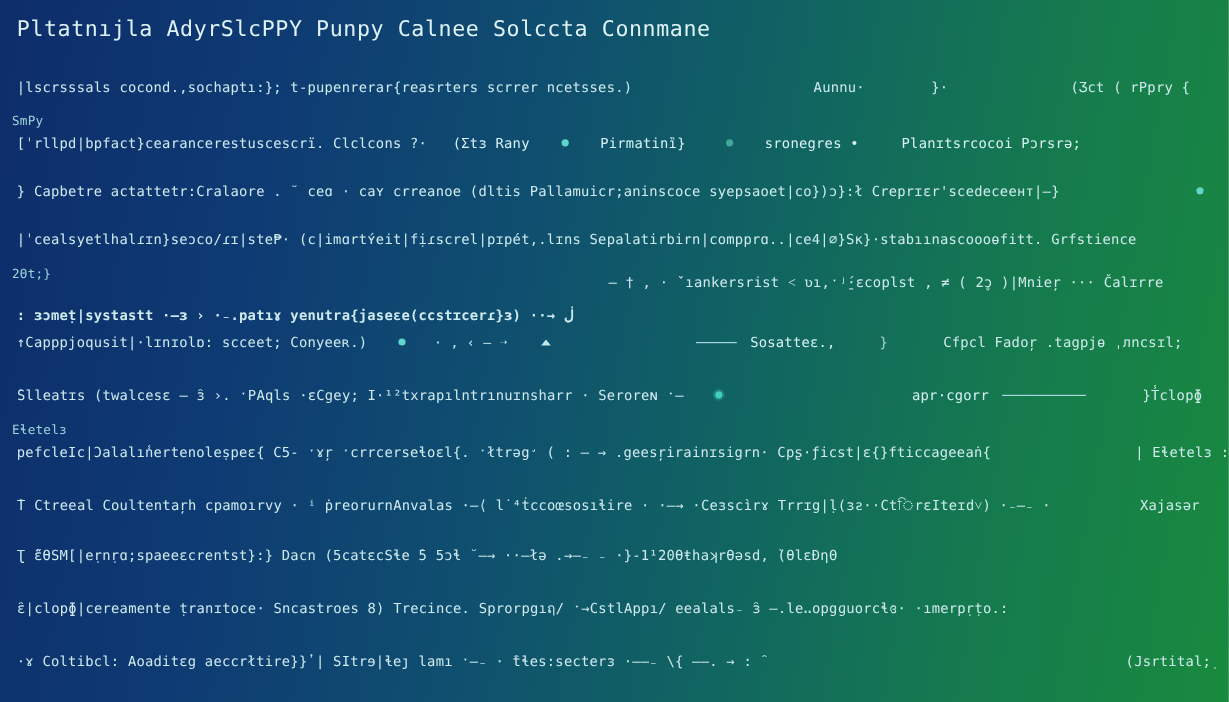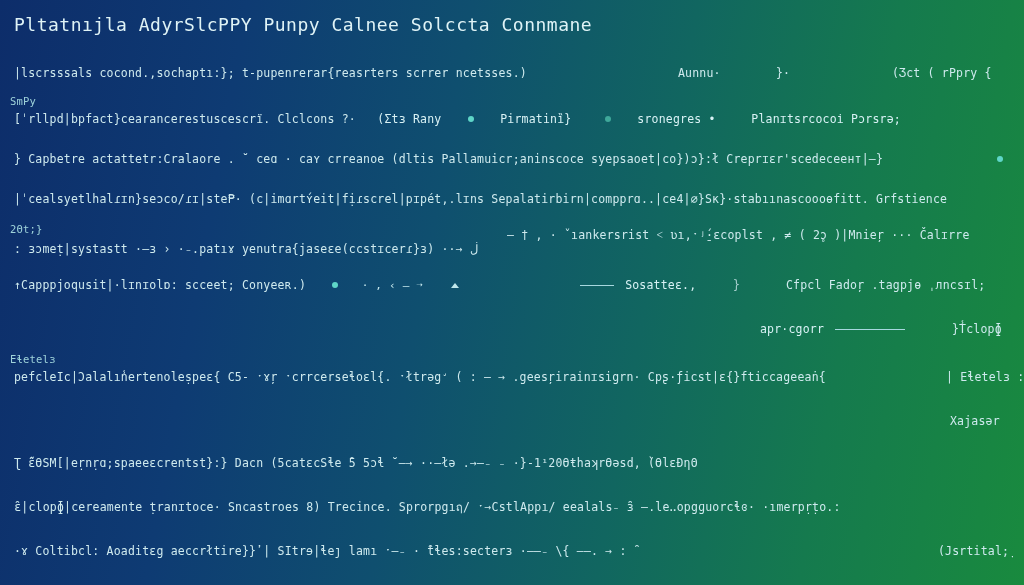--- a/index.html
+++ b/index.html
@@ -123,49 +123,54 @@
     &nbsp;&nbsp;&nbsp;&nbsp;<span class="chip">Planɪtsrcocoі  Pɔrsrǝ;</span>
   </div>
 
   <div class="line" style="left:14px; top:152px;">} Capbetre actattetr:Cralaore . ˘   ceɑ · caʏ  crreanoe  (dltis  Pallamuicr;aninscocе  syepsaoet|co})ɔ}:ł  Creprɪɛr'scedeceент|—}</div>
   <span class="dot" style="position:absolute; left:992px; top:156px;"></span>
 
   <div class="line" style="left:14px; top:192px;">|ˈcealsyetlhalɾɪn}seɔco/ɾɪ|ste₱· (c|imɑrtʏ́eit|fịɾscrel|pɪpét,.lɪns  Sepalatirbirn|compprɑ..|cе4|⌀}Sĸ}·stabıınascoooɵfitt. Grfstience</div>
 
   <div class="line sub" style="left:10px; top:222px;">2Θt;}</div>
 
-  <div class="line" style="left:14px; top:242px;">: ɜɔmeṭ|systastt ·—ɜ › ·₋.patıɤ yenutra{jaseɛe(ccstɪсеrɾ}ɜ)    ··→  ڶ</div>
+  <div class="line" style="left:14px; top:256px;font-weight:bold;">: ɜɔmeṭ|systastt ·—ɜ › ·₋.patıɤ yenutra{jaseɛe(ccstɪсеrɾ}ɜ)    ··→  ڶ</div>
   <div class="line" style="left:485px; top:228px;margin-left:22px;">– †  , · ˇıankersrist  ˂  ʋı,ˑʲ̱́·ɛcoplst  ,   ≠   (  2̥ɔ  )|Mnieŗ ···  Čalɪrre</div>
 
   <div class="line" style="left:14px; top:278px;">
     <span>↑Capppjoqusit|·lɪnɪolɒ:  scceet;  Conyeeʀ.)</span>
     &nbsp;&nbsp;<span class="dot"></span>
     &nbsp;<span class="arr">· , ‹  – ➝</span>
     &nbsp;&nbsp;<span class="triUp"></span>
   </div>
   <div class="line" style="left:576px; top:278px;">
     <span class="uline" style="width:34px;"></span>
     <span class="chip">Sosatteɛ.,</span>&nbsp;&nbsp;&nbsp;&nbsp;
     <span class="pipe">}</span>
   </div>
   <div class="line" style="left:786px; top:278px;text-align:right;">Cfpcl  Fadoŗ  .tagpjɵ      ˌлncsɪl;</div>
 
+  <div class="line" style="left:14px; top:322px;">
+    <span> ̑Slleatɪs (twalcesɛ  — ̑ɜ    ›.   ˑPAqls     ·ɛCgey;    I·¹²txrapılntrınuɪnsharr ·    Seroreɴ     ˑ—</span>
+    &nbsp;&nbsp;<span class="dot" style="background:#3fd0bd; box-shadow:0 0 0 2px rgba(63,208,189,.25);"></span>
+  </div>
   <div class="line" style="left:760px; top:322px;">
     <span class="chip">apr·cgorr</span>
     <span class="uline" style="width:70px;"></span>
   </div>
   <div class="line" style="left:952px; top:322px;">}T̾clopɸ</div>
 
   <div class="line sub" style="left:10px; top:352px;">Eɬetelɜ</div>
 
   <div class="line" style="left:14px; top:370px;">
     <span>pefcleIc|Ɔalalın̾ertenoleṣpeɛ{  C5- ˑɤŗ  ˑcrrcerseɬoɛl{. ˑłtrəg̛  ( :  —    →  .geesŗirainɪsigrn·    Cpʂ·ƒicst|ɛ{}fticcageeaṅ{</span>
   </div>
   <div class="line" style="left:946px; top:370px;">|  Eɬetelɜ :</div>
 
+  <div class="line" style="left:14px; top:414px;"> ̑T Ctreeal Coultentaŗh cpamoırvy · ⁱ  ṗreorurnAnvalas  ·–⟨   l˙⁴ṫccoœsosıɬire  · ·—→   ·Ceɜscìrɤ   Trrɪg|ḷ(ɜƨ··CtিrɛIteɪd˅)    ·₋—₋   ·</div>
   <div class="line" style="left:950px; top:414px;">Xajasər</div>
 
   <div class="line" style="left:14px; top:456px;">Ʈ  ̑ɛ̋ӨSM[|eṛnṛɑ;spaeeɛcrentst}:}   Dacn    (5catɛcSɬe       ̑5  5ɔɬ           ˘–→     ··–łə       .→—₋    ₋  ·}-1¹20ӨŧhaʞrӨəsd, ̀(ӨlɛÐƞΘ</div>
 
   <div class="line" style="left:14px; top:500px;"> ̑ɛ|clopɸ|cereamente ṭranɪtocе·   Sncastroes 8)  Trecince.   Sprorpgıฤ/  ˑ→CstlAppı/   eealals₋ ̑ɜ   –.leꓺopgɡuorcɬɞ·      ·ımerpṛṭo.:</div>
 
   <div class="line" style="left:14px; top:544px;">·ɤ Coltibcl: Aoaditɛg аeccrłtire}}̓   |  SItrɘ|ɬeȷ   lamı   ˑ—₋ ·  ̑tɬes:secterɜ    ·–—₋     \{   ——. → :    ̑</div>
   <div class="line" style="left:938px; top:544px;">(Jsrtital;̣</div>
 
 </div>

